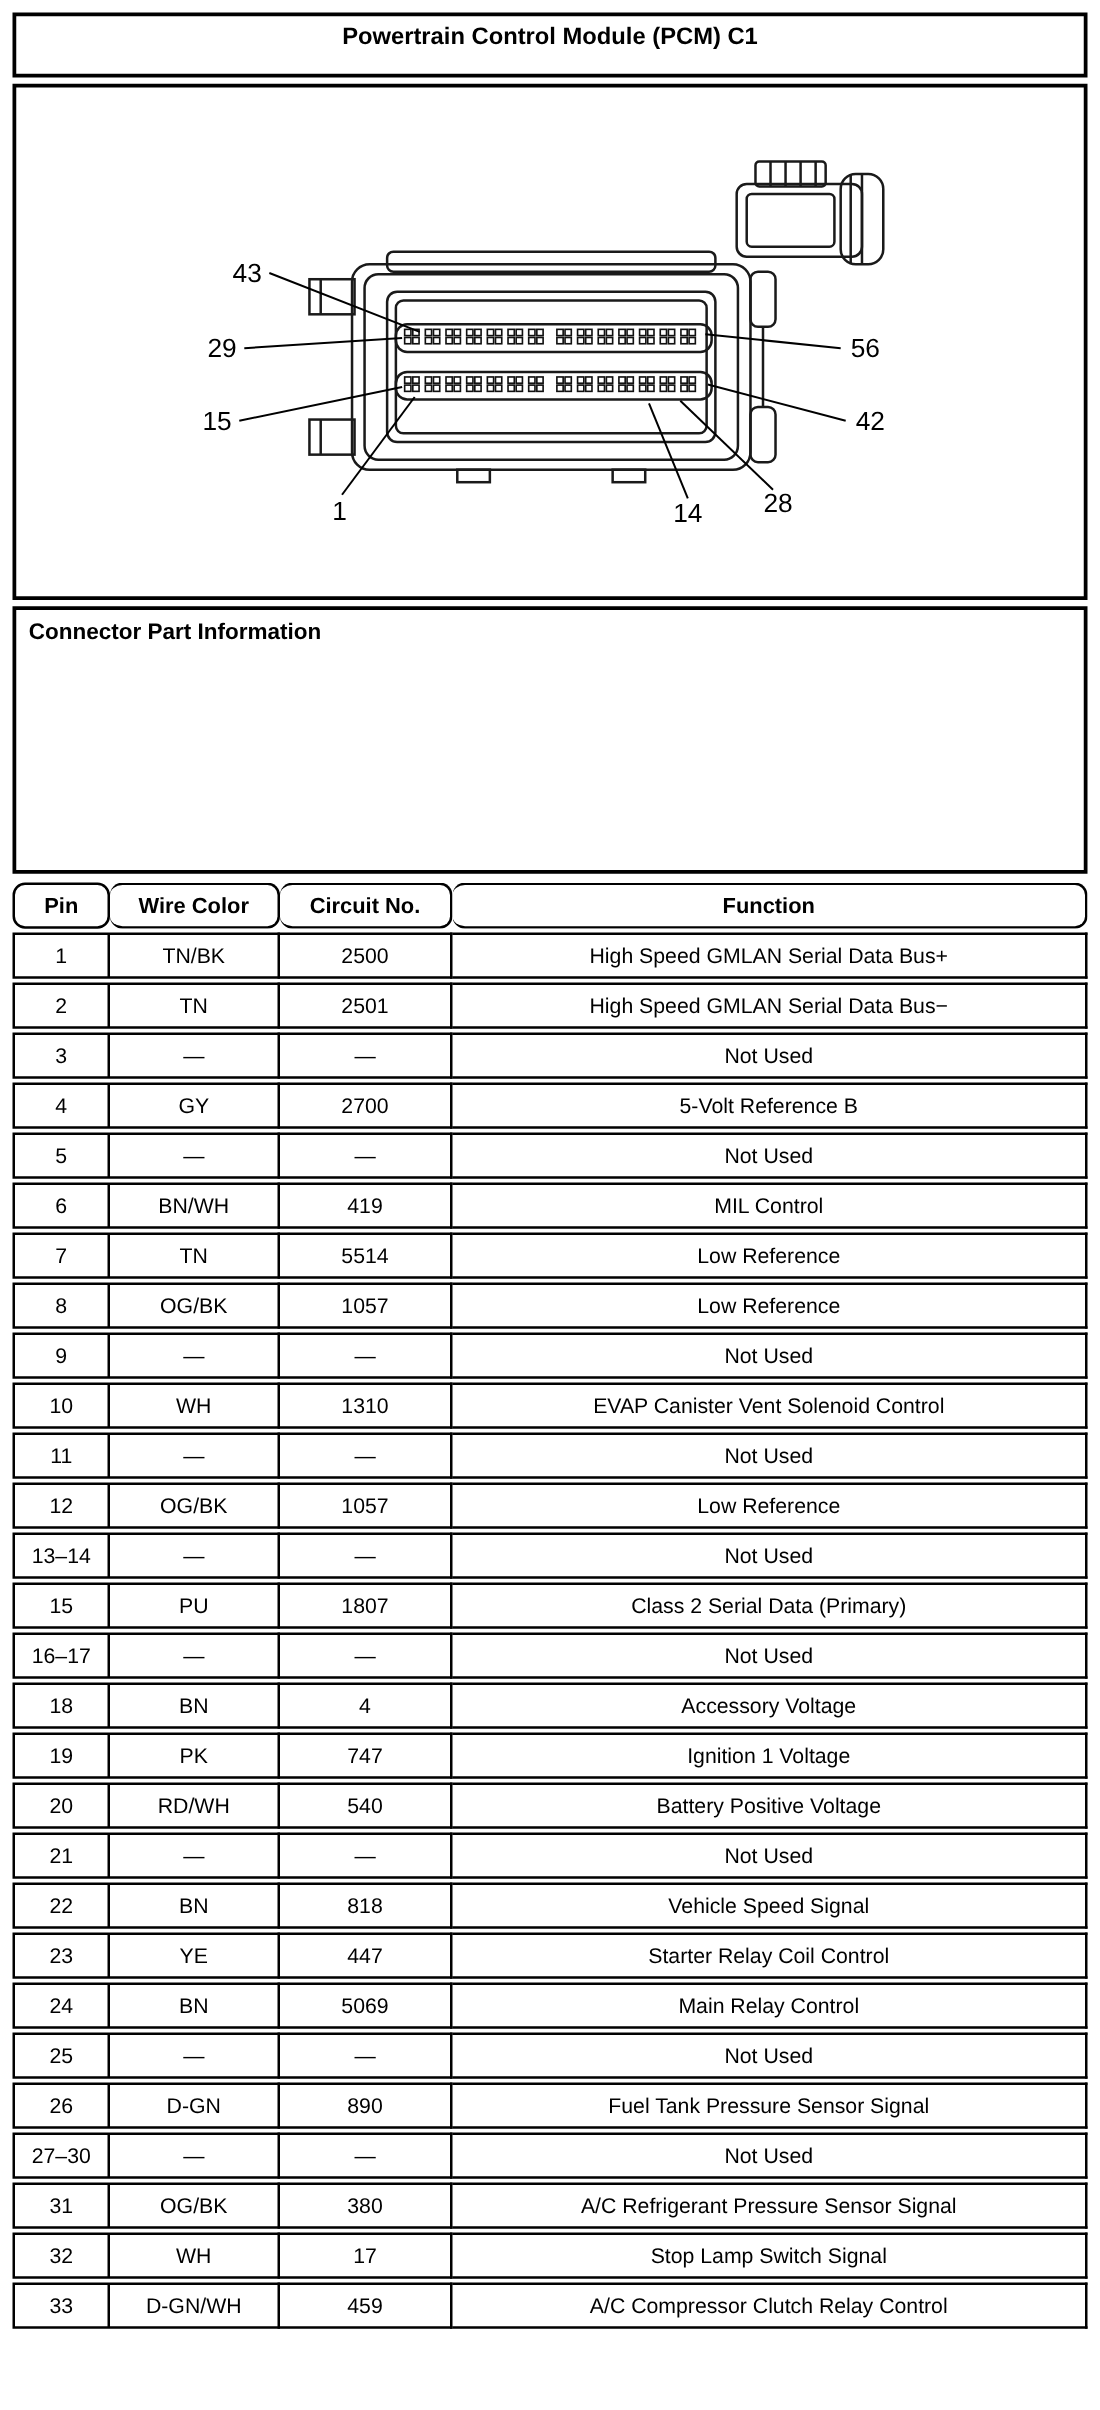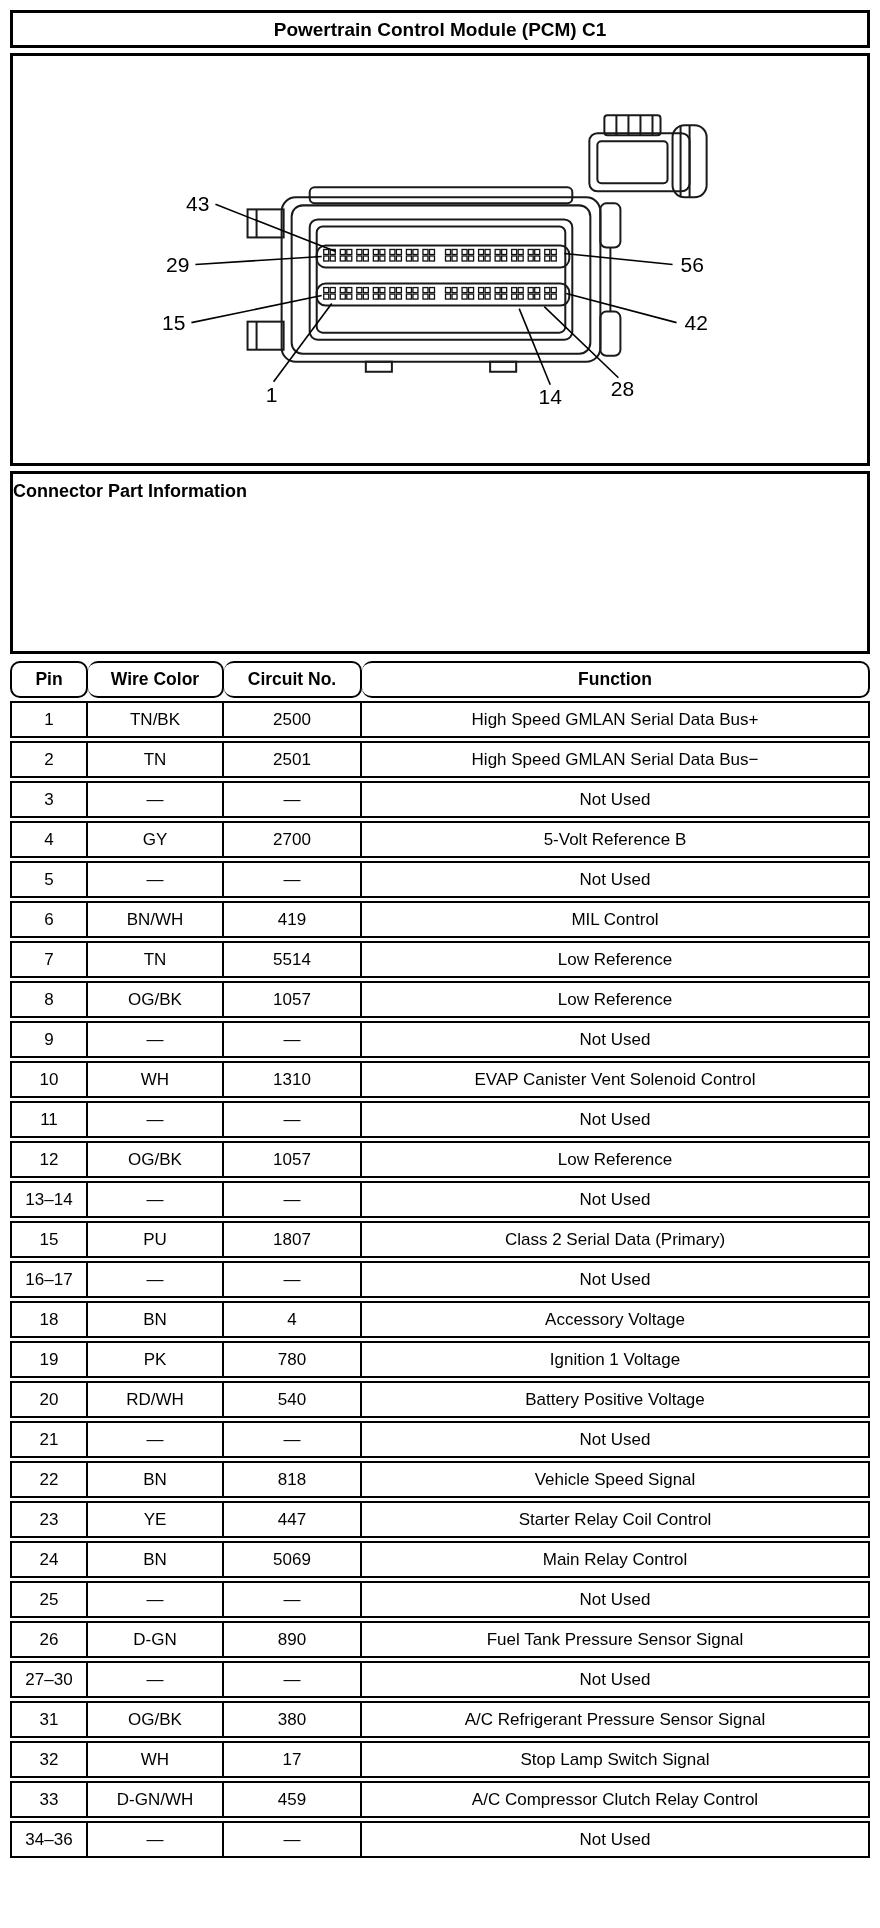--- a/index.html
+++ b/index.html
@@ -7,41 +7,41 @@
   body {
     width: 880px;
     font-family: "Liberation Sans", sans-serif;
     color: #000;
     -webkit-font-smoothing: antialiased;
   }
   .page { padding: 10px 10px 16px 10px; }
 
   .title-box {
     border: 3px solid #000;
-    height: 38px;
+    height: 52px;
     line-height: 33px;
     text-align: center;
     font-weight: bold;
     font-size: 19px;
   }
 
   .diagram-box {
     border: 3px solid #000;
     margin-top: 5px;
     height: 413px;
     overflow: hidden;
   }
   .diagram-box svg { display: block; width: 100%; height: 100%; }
   .diagram-box text { font-family: "Liberation Sans", sans-serif; }
 
   .info-box {
     border: 3px solid #000;
     margin-top: 5px;
-    height: 183px;
-    padding: 7px 0;
+    height: 214px;
+    padding: 7px 10px;
   }
   .info-heading { font-weight: bold; font-size: 18px; }
   .info-list { margin: 32px 0 0 0; padding-left: 112px; }
   .info-list li { font-size: 17.5px; margin-bottom: 8px; }
 
   table.pin-table {
     border-collapse: separate;
     border-spacing: 0 3px;
     width: 100%;
     margin-top: 4px;
@@ -358,21 +358,21 @@
         </tr>
         <tr>
           <td class="ctr">18</td>
           <td class="ctr">BN</td>
           <td class="ctr">4</td>
           <td class="fn">Accessory Voltage</td>
         </tr>
         <tr>
           <td class="ctr">19</td>
           <td class="ctr">PK</td>
-          <td class="ctr">780</td>
+          <td class="ctr">747</td>
           <td class="fn">Ignition 1 Voltage</td>
         </tr>
         <tr>
           <td class="ctr">20</td>
           <td class="ctr">RD/WH</td>
           <td class="ctr">540</td>
           <td class="fn">Battery Positive Voltage</td>
         </tr>
         <tr>
           <td class="ctr">21</td>
@@ -427,22 +427,16 @@
           <td class="ctr">WH</td>
           <td class="ctr">17</td>
           <td class="fn">Stop Lamp Switch Signal</td>
         </tr>
         <tr>
           <td class="ctr">33</td>
           <td class="ctr">D-GN/WH</td>
           <td class="ctr">459</td>
           <td class="fn">A/C Compressor Clutch Relay Control</td>
         </tr>
-        <tr>
-          <td class="ctr">34–36</td>
-          <td class="ctr">—</td>
-          <td class="ctr">—</td>
-          <td class="fn">Not Used</td>
-        </tr>
       </tbody>
   </table>
 
 </div>
 
 </body></html>

